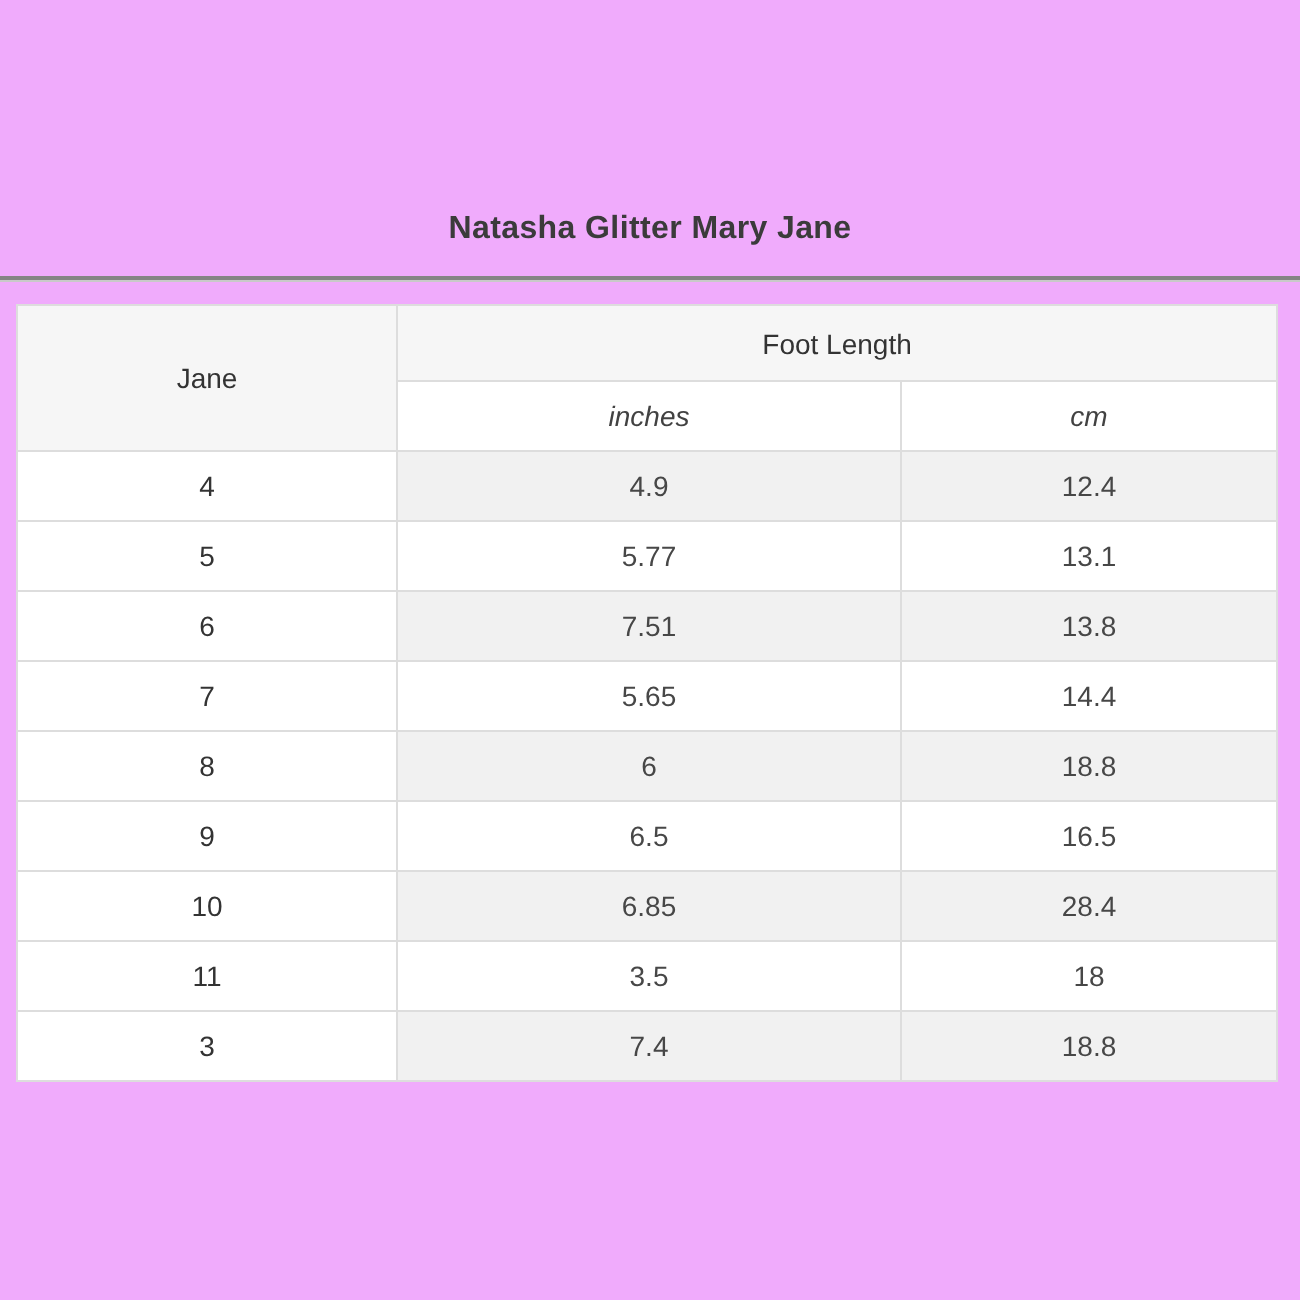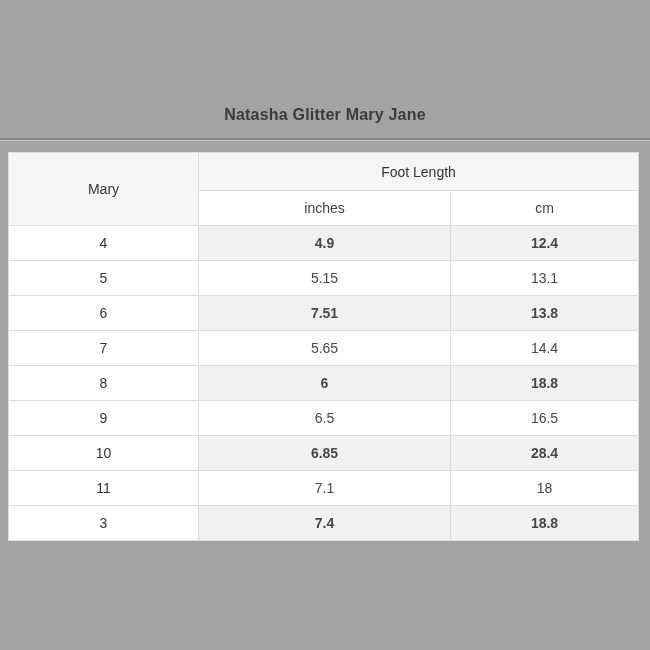--- a/index.html
+++ b/index.html
@@ -9,21 +9,21 @@
   }
   body {
     width: 650px;
     height: 650px;
     font-family: "Liberation Sans", sans-serif;
     overflow: hidden;
   }
   .page {
     width: 650px;
     height: 650px;
-    background: #a3a3a3;
+    background: #f0abfc;
   }
   .chart-title {
     padding-top: 105px;
     text-align: center;
     font-size: 16px;
     line-height: 20px;
     font-weight: 700;
     letter-spacing: 0.2px;
     color: #3b3b3b;
   }
@@ -48,21 +48,21 @@
   table.size-chart col.c-cm     { width: 188px; }
   table.size-chart th,
   table.size-chart td {
     border: 1px solid #dddddd;
     text-align: center;
     vertical-align: middle;
     padding: 0;
     font-weight: 400;
   }
   tr.group-row    { height: 38px; }
-  tr.sub-row      { height: 35px; }
+  tr.sub-row      { height: 35px; font-style: italic; }
   tr.data-row     { height: 35px; }
   th.size-head {
     background: #f6f6f6;
     font-weight: 700;
     color: #333333;
   }
   th.group-head {
     background: #f6f6f6;
     font-weight: 700;
     color: #333333;
@@ -76,56 +76,55 @@
     background: #ffffff;
     font-weight: 700;
     color: #333333;
   }
   td.value-cell {
     background: #ffffff;
     color: #474747;
   }
   tr.striped td.value-cell {
     background: #f1f1f1;
-    font-weight: bold;
   }
 </style>
 </head>
 <body>
 
 <div class="page">
 
   <div class="chart-title">Natasha Glitter Mary Jane</div>
 
   <div class="title-divider"></div>
 
   <table class="size-chart">
     <colgroup>
       <col class="c-size">
       <col class="c-inches">
       <col class="c-cm">
     </colgroup>
     <tbody>
       <tr class="group-row">
-        <th class="size-head" rowspan="2">Mary</th>
+        <th class="size-head" rowspan="2">Jane</th>
         <th class="group-head" colspan="2">Foot Length</th>
       </tr>
       <tr class="sub-row">
         <th class="sub-head">inches</th>
         <th class="sub-head">cm</th>
       </tr>
 
       <tr class="data-row striped">
         <td class="size-cell">4</td>
         <td class="value-cell">4.9</td>
         <td class="value-cell">12.4</td>
       </tr>
       <tr class="data-row">
         <td class="size-cell">5</td>
-        <td class="value-cell">5.15</td>
+        <td class="value-cell">5.77</td>
         <td class="value-cell">13.1</td>
       </tr>
       <tr class="data-row striped">
         <td class="size-cell">6</td>
         <td class="value-cell">7.51</td>
         <td class="value-cell">13.8</td>
       </tr>
       <tr class="data-row">
         <td class="size-cell">7</td>
         <td class="value-cell">5.65</td>
@@ -141,21 +140,21 @@
         <td class="value-cell">6.5</td>
         <td class="value-cell">16.5</td>
       </tr>
       <tr class="data-row striped">
         <td class="size-cell">10</td>
         <td class="value-cell">6.85</td>
         <td class="value-cell">28.4</td>
       </tr>
       <tr class="data-row">
         <td class="size-cell">11</td>
-        <td class="value-cell">7.1</td>
+        <td class="value-cell">3.5</td>
         <td class="value-cell">18</td>
       </tr>
       <tr class="data-row striped">
         <td class="size-cell">3</td>
         <td class="value-cell">7.4</td>
         <td class="value-cell">18.8</td>
       </tr>
     </tbody>
   </table>
 

